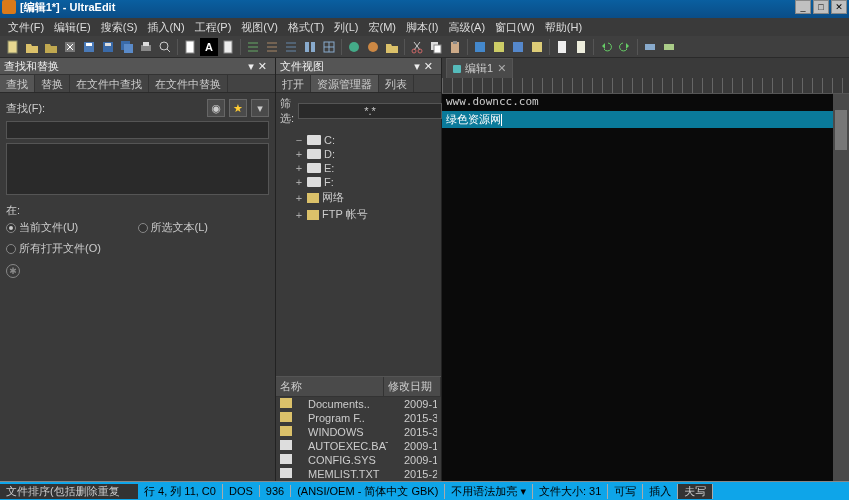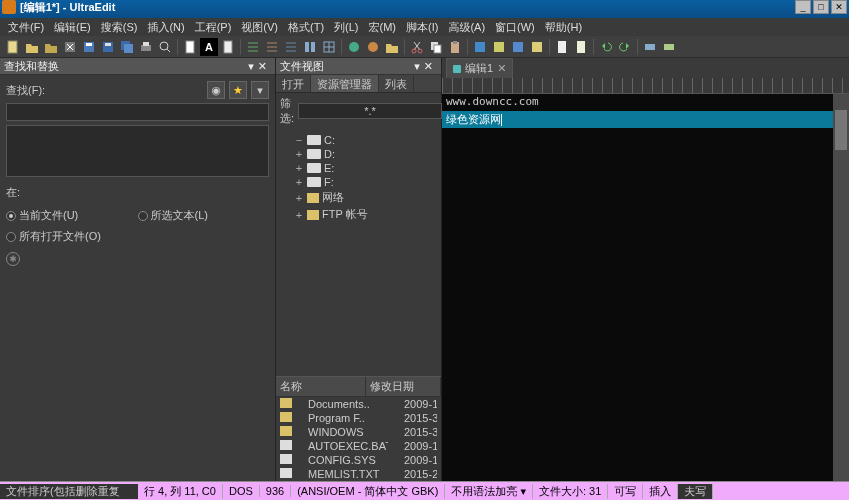--- a/index.html
+++ b/index.html
@@ -55,21 +55,21 @@
 .etab .dot{width:8px;height:8px;background:#5bb;border-radius:1px}
 .etab .x{color:#aaa;cursor:pointer}
 .ruler{height:16px;background:#3a3a3a;border-bottom:1px solid #555;position:relative;overflow:hidden}
 .ruler::before{content:"";position:absolute;inset:0;background:repeating-linear-gradient(90deg,#666 0,#666 1px,transparent 1px,transparent 10px)}
 .editor{flex:1;background:#0a0a0a;position:relative;overflow:hidden}
 .edline{padding:1px 4px;color:#ccc;font-family:monospace}
 .edline.hl{background:#0a7a9a;color:#fff}
 .cursor{display:inline-block;width:1px;height:12px;background:#fff;vertical-align:middle}
 .scrollv{position:absolute;right:0;top:0;bottom:0;width:16px;background:#4a4a4a}
 .scrollv .thumb{background:#777;margin:16px 2px;height:40px}
-.statusbar{height:19px;background:#f0abfc;display:flex;align-items:center;color:#000;font-size:10px;border-top:1px solid #888}
+.statusbar{height:19px;background:#0ea5e9;display:flex;align-items:center;color:#000;font-size:10px;border-top:1px solid #888}
 .statusbar .seg{padding:0 6px;border-right:1px solid #aaa;white-space:nowrap}
 .statusbar .segdark{background:#333;color:#ccc;padding:0 6px}
 .gear{width:14px;height:14px;border:1px solid #888;border-radius:50%;position:relative}
 .gear::before{content:"✱";position:absolute;inset:0;display:flex;align-items:center;justify-content:center;color:#888;font-size:9px}
 </style>
 </head>
 <body>
 
 <div class="titlebar">
   <div class="icon"></div>
@@ -283,32 +283,38 @@
     </div>
 </div>
 
 <div class="mainarea">
   <div class="panel panel-left">
     <div class="panetitle">
         <span class="txt">查找和替换</span>
         <span>▾</span>
         <span class="closebtn">✕</span>
       </div>
+    <div class="tabs" id="searchtabs">
+        <div class="tab active">查找</div>
+        <div class="tab">替换</div>
+        <div class="tab">在文件中查找</div>
+        <div class="tab">在文件中替换</div>
+      </div>
     <div class="searchbody">
       <div class="searchrow">
         <span class="searchlbl">查找(F):</span>
         <div style="flex:1"></div>
         <div class="iconbtn">◉</div>
         <div class="iconbtn" style="color:#fc3">★</div>
         <div class="iconbtn">▾</div>
       </div>
       <input class="txtinput" style="width: 100%;">
       <div class="darkbox"></div>
       <div style="margin-top:8px">在:</div>
-      <div style="display:flex;margin-top:8px">
+      <div style="display:flex;margin-top:2px">
         <div style="flex:1">
           <div class="radio sel">
               <span class="dot"></span>
               <span>当前文件(U)</span>
             </div>
           <div class="radio" style="margin-top:6px">
               <span class="dot"></span>
               <span>所有打开文件(O)</span>
             </div>
         </div>
@@ -372,21 +378,21 @@
           <span>网络</span>
         </div>
         <div class="treeitem indent">
           <span class="exp">+</span>
           <span class="fld"></span>
           <span>FTP 帐号</span>
         </div>
       </div>
     <div class="filelist">
       <div class="flhdr">
-        <div class="col" style="width:90px">名称</div>
+        <div class="col" style="width:108px">名称</div>
         <div class="col" style="flex:1">修改日期</div>
       </div>
       <div id="filelist">
           <div class="flrow">
             <span class="fico" style="background:#dbc16a"></span>
             <span class="fname">Documents..</span>
             <span class="fdate">2009-10-16 ...</span>
           </div>
           <div class="flrow">
             <span class="fico" style="background:#dbc16a"></span>

